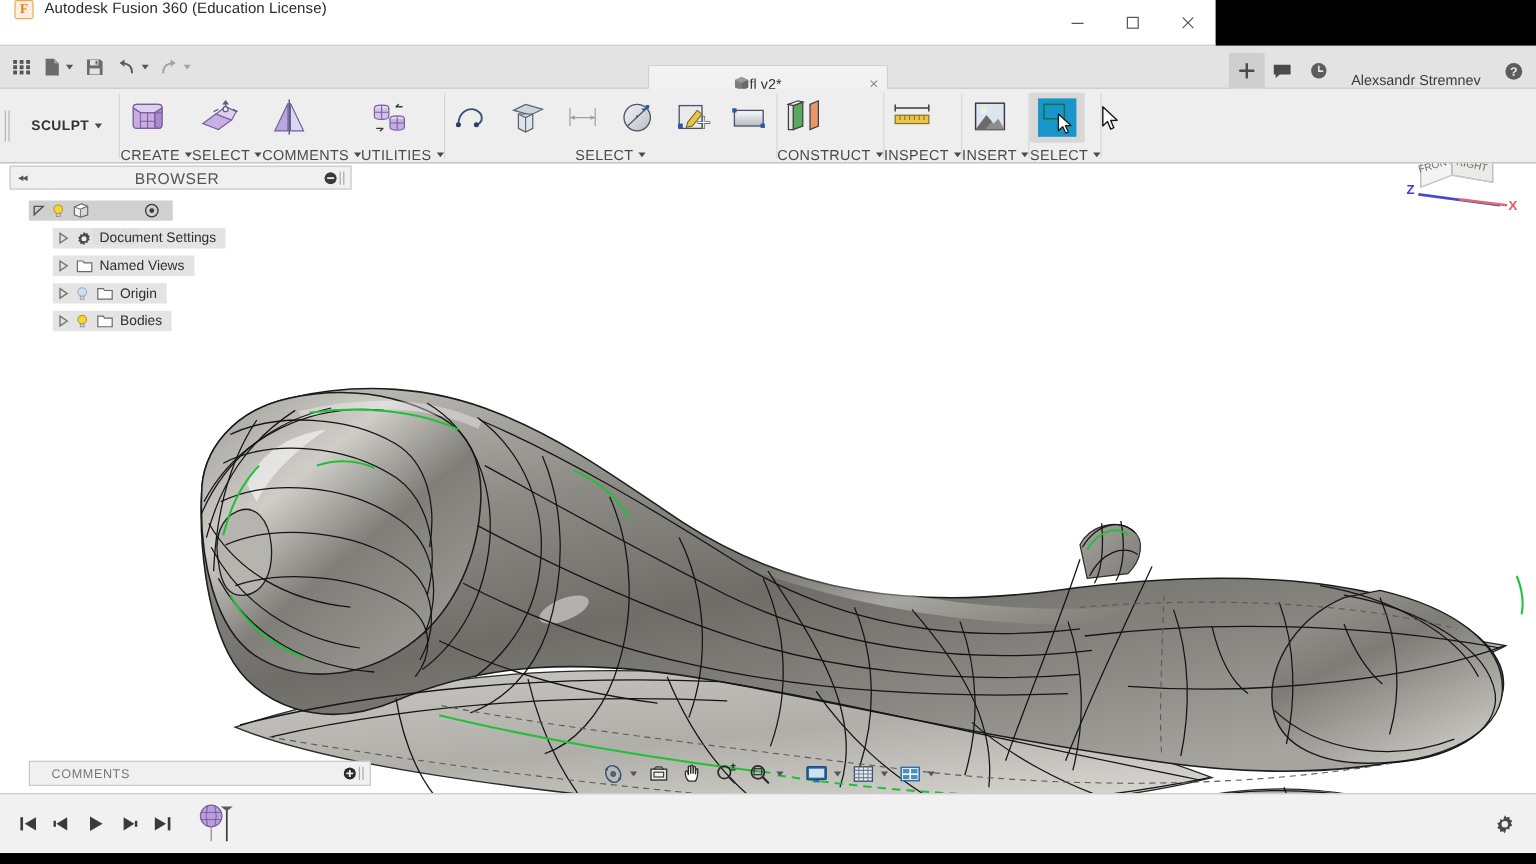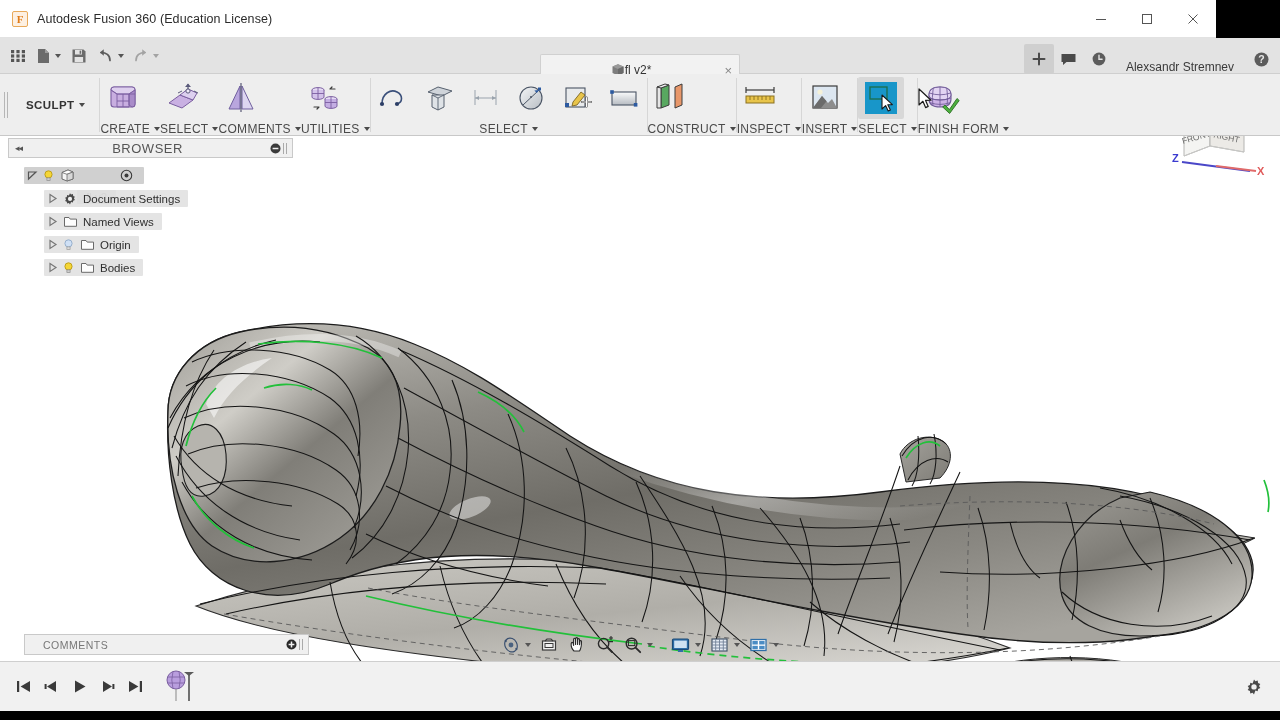--- a/index.html
+++ b/index.html
@@ -8,22 +8,22 @@
     font-family:"Liberation Sans", sans-serif;
     background:#000;
     -webkit-font-smoothing:antialiased;
   }
   #app{
     position:relative; width:1280px; height:720px; background:#000;
   }
 
   
   .titlebar{
-    position:absolute; left:0; top:0; width:1216px; height:38px;
-    background:#ffffff; display:flex; align-items:center;
+    position:absolute; left:0; top:0; width:1013px; height:38px;
+    background:#ffffff; display:flex; 
     border-bottom:1px solid #e2e2e2;
   }
   .tb-logo{
     width:16px; height:16px; margin-left:12px; margin-right:9px;
     background:#fdf0e2; border:1px solid #e8a95a; border-radius:2px;
     position:relative; flex:none;
   }
   .tb-logo:after{
     content:"F"; position:absolute; left:0; right:0; top:-1px;
     font-size:11px; font-weight:700; color:#e07b18; text-align:center;
@@ -517,43 +517,20 @@
         </div>
       </div>
       <div class="group-label">
         <span>SELECT</span>
         <span class="caret-sm"></span>
       </div>
     </div>
 
     <div class="rib-sep"></div>
 
-    <div class="group">
-      <div class="group-row">
-        <div class="cmd">
-          <svg width="40" height="34" viewBox="0 0 40 34">
-            <path d="M8 14 q0-8 11-8 q11 0 11 8 v4 q0 8-11 8 q-11 0-11-8 z" fill="#cdb2e6" stroke="#6f5a97" stroke-width="1.1"></path>
-            <path d="M8 14 q0-8 11-8 q11 0 11 8 q0 5-11 5 q-11 0-11-5 z" fill="#e2d4f2" stroke="#6f5a97" stroke-width=".9"></path>
-            <g stroke="#6f5a97" stroke-width=".85" fill="none">
-              <path d="M12.2 7.4 q-1.6 9-0.2 17.6"></path>
-                <path d="M19 5.9 v20.1"></path>
-                <path d="M25.8 7.4 q1.6 9 .2 17.6"></path>
-              <path d="M8.3 12 q10.7 3.6 21.4 0"></path>
-                <path d="M8 17 q11 3.8 22 0"></path>
-                <path d="M9.4 21.8 q9.6 3.2 19.2 0"></path>
-            </g>
-            <path d="M24 24 l4.4 4.6 L36 17.5 l2.2 2 l-9.6 13 L21.7 26 Z" fill="#4caf3e" stroke="#2d6e24" stroke-width=".9" stroke-linejoin="round"></path>
-          </svg>
-        </div>
-      </div>
-      <div class="group-label">
-        <span>FINISH FORM</span>
-        <span class="caret-sm"></span>
-      </div>
-    </div>
   </div>
 
   <div class="viewport">
     <svg width="1280" height="525" viewBox="0 0 1280 525">
       <defs>
         <linearGradient id="bodyG" x1="0.12" y1="0" x2="0.75" y2="1">
           <stop offset="0" stop-color="#b9b7b1"></stop>
           <stop offset="0.26" stop-color="#8d8b85"></stop>
           <stop offset="0.52" stop-color="#6f6d67"></stop>
           <stop offset="0.78" stop-color="#8a8882"></stop>

